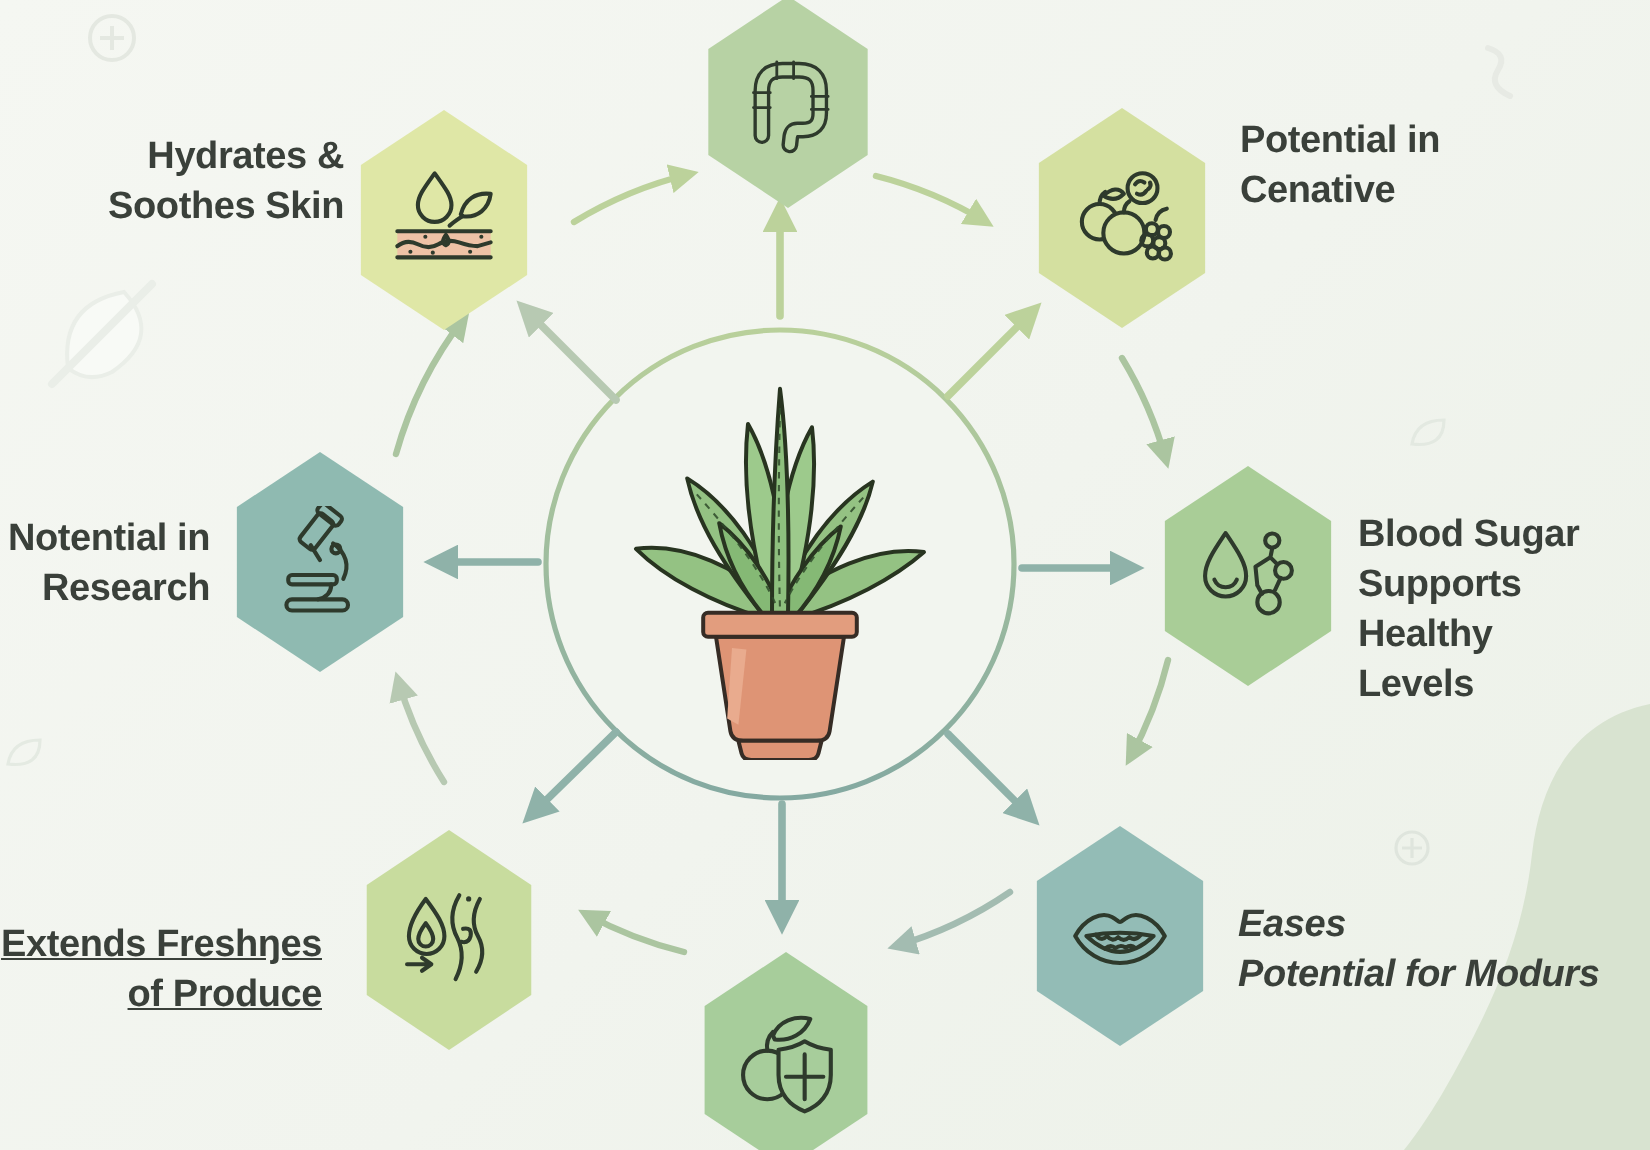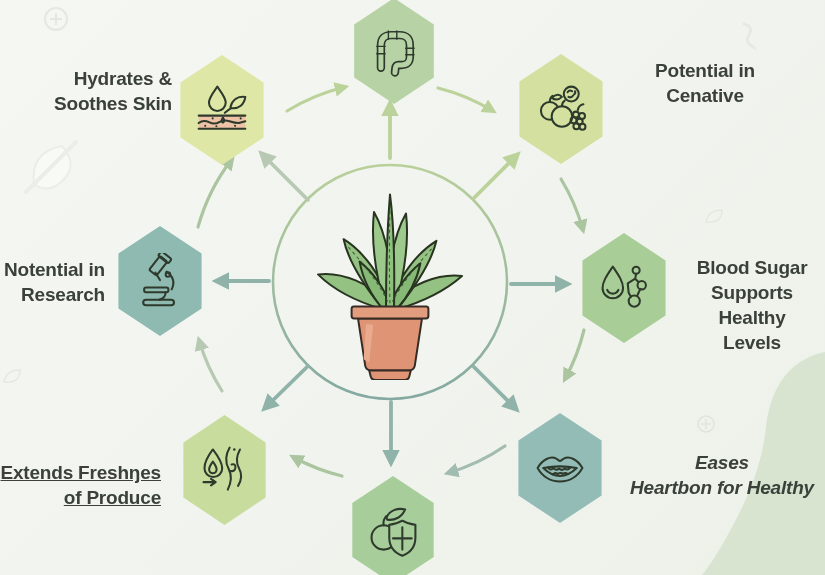--- a/index.html
+++ b/index.html
@@ -6,21 +6,21 @@
   .canvas{position:relative;width:825px;height:575px;overflow:hidden;
     background:linear-gradient(135deg,#f5f7f2 0%,#f1f4ee 55%,#ecf1e8 100%);
     font-family:"Liberation Sans", sans-serif;}
   svg{display:block}
   .layer{position:absolute;left:0;top:0;pointer-events:none;}
   .hex{position:absolute;clip-path:polygon(50% 0%,93.3% 25%,93.3% 75%,50% 100%,6.7% 75%,6.7% 25%);
        display:flex;align-items:center;justify-content:center;}
   .hex svg{width:56px;height:56px;}
   .ic{stroke:#2e3a2c;stroke-width:2.2;fill:none;stroke-linecap:round;stroke-linejoin:round;}
   .label{position:absolute;font-weight:700;font-size:19px;line-height:25px;color:#3a403a;letter-spacing:-.2px;}
-  .t-r{text-align:right}.t-l{text-align:center}
+  .t-r{text-align:right}.t-l{text-align:left}
   .label span{display:block}
   .plant{position:absolute;left:310px;top:180px;}
 </style>
 </head>
 <body>
 
 <div class="canvas">
 
   <svg class="layer" width="825" height="575">
     <path d="M825,352 C786,360 770,392 766,427 C761,472 744,507 721,547 C712,562 706,570 702,575 L825,575 Z" fill="#d8e3d0"></path>
@@ -256,16 +256,16 @@
     <span>Levels</span>
   </div>
 
   <div class="label t-r" style="left:0px;top:460px;width:161px;text-decoration:underline;">
     <span>Extends Freshŋes</span>
     <span>of Produce</span>
   </div>
 
   <div class="label t-l" style="left:619px;top:450px;width:206px;font-style:italic;">
     <span>Eases</span>
-    <span>Heartbon for Healthy</span>
+    <span>Potential for Modurs</span>
   </div>
 
 </div>
 
 </body></html>

